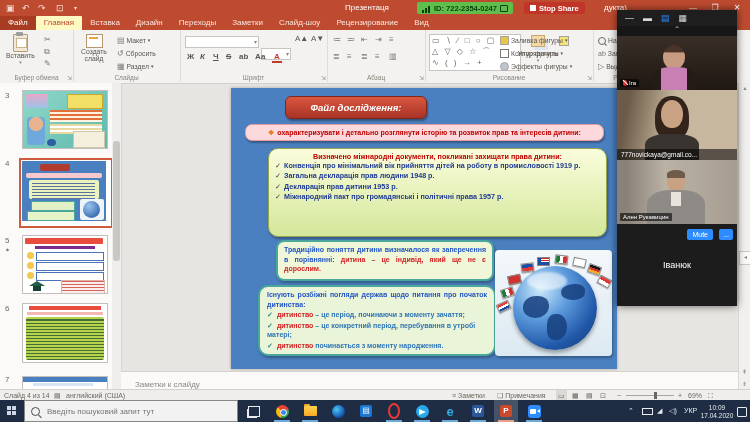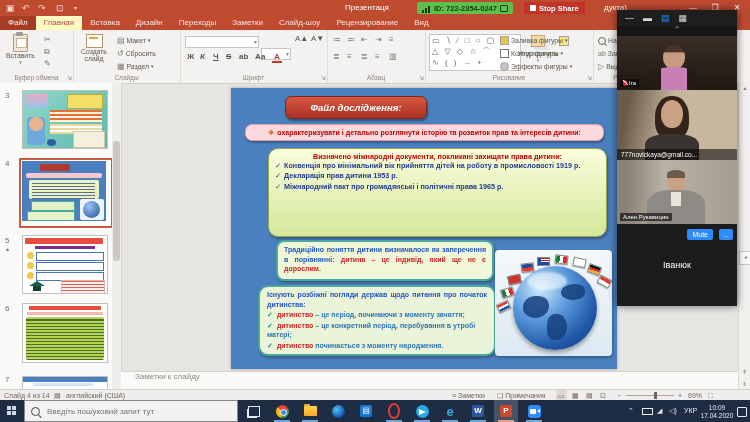--- a/index.html
+++ b/index.html
@@ -81,21 +81,21 @@
     background:linear-gradient(#F4F8FB,#DCE9F2);box-shadow:1px 2px 3px rgba(0,0,0,.3);}
   .globe{position:absolute;left:18px;top:16px;width:84px;height:84px;border-radius:50%;
     background:radial-gradient(circle at 32% 28%, #CDEAFB 0%, #5D9BDD 35%, #2057A7 70%, #123A75 100%);
     box-shadow:0 3px 4px rgba(0,0,0,.35);}
   .globe:before{content:"";position:absolute;left:14px;top:6px;width:40px;height:18px;border-radius:50%;
     background:rgba(255,255,255,.55);filter:blur(1px);}
   .continent{position:absolute;background:#16407E;border-radius:50% 40% 55% 45%;opacity:.85;}
   .flag{position:absolute;width:11px;height:7px;border:0.5px solid #888;box-shadow:0 1px 1px rgba(0,0,0,.3);}
   
   .notesbar{left:121px;top:371px;width:629px;height:18px;background:#FBFAF9;border-top:1px solid #D4D1CD;
-    color:#8A8680;font-size:8px;display:flex;align-items:flex-start;padding-left:14px;box-sizing:border-box;}
+    color:#8A8680;font-size:8px;display:flex;align-items:flex-end;padding-left:14px;box-sizing:border-box;}
   .statusbar{left:0;top:389px;width:750px;height:11px;background:#F0EEEC;border-top:1px solid #D4D1CD;
     color:#6B675F;font-size:7px;}
   .statusbar span{line-height:11px;}
   .zoomslider{position:absolute;top:5px;height:1px;background:#A9A49D;}
   .zoomknob{position:absolute;top:-3px;width:3px;height:7px;background:#6B675F;}
   
   .taskbar{left:0;top:400px;width:750px;height:22px;background:#1E2C44;}
   .tb-ic{position:absolute;top:0;width:24px;height:22px;display:flex;align-items:center;justify-content:center;}
   .tb-under{position:absolute;bottom:0;left:4px;right:4px;height:2px;background:#6CA8D8;}
   .winlogo{width:10px;height:10px;display:grid;grid-template-columns:4px 4px;grid-template-rows:4px 4px;gap:1px;}
@@ -361,22 +361,23 @@
     <div class="s-title">Файл дослідження:</div>
 
     <div class="s-banner">
       <span style="color:#E67E22">❖</span>
       <span>охарактеризувати і детально розглянути історію та розвиток прав та інтересів дитини:</span>
     </div>
 
     <div class="s-docs">
       <div class="s-docs-h">Визначено міжнародні документи, покликані захищати права дитини:</div>
       <div class="s-doc-li"><span class="ck">✓</span><span>Конвенція про мінімальний вік прийняття дітей на роботу в промисловості 1919 р.</span></div>
+      <div class="s-doc-li"><span class="ck">✓</span><span>Загальна декларація прав людини 1948 р.</span></div>
       <div class="s-doc-li"><span class="ck">✓</span><span>Декларація прав дитини 1953 р.</span></div>
-      <div class="s-doc-li"><span class="ck">✓</span><span>Міжнародний пакт про громадянські і політичні права 1965 р.</span></div>
+      <div class="s-doc-li"><span class="ck">✓</span><span>Міжнародний пакт про громадянські і політичні права 1957 р.</span></div>
     </div>
 
     <div class="s-trad">
       <span class="blue-t">Традиційно поняття дитини визначалося як заперечення в порівнянні:</span>
       <span class="red-t">дитина – це індивід, який ще не є дорослим.</span>
     </div>
 
     <div class="s-views">
       <div class="blue-t" style="text-align:justify">Існують розбіжні погляди держав щодо питання про початок дитинства:</div>
       <div class="s-view-li">

